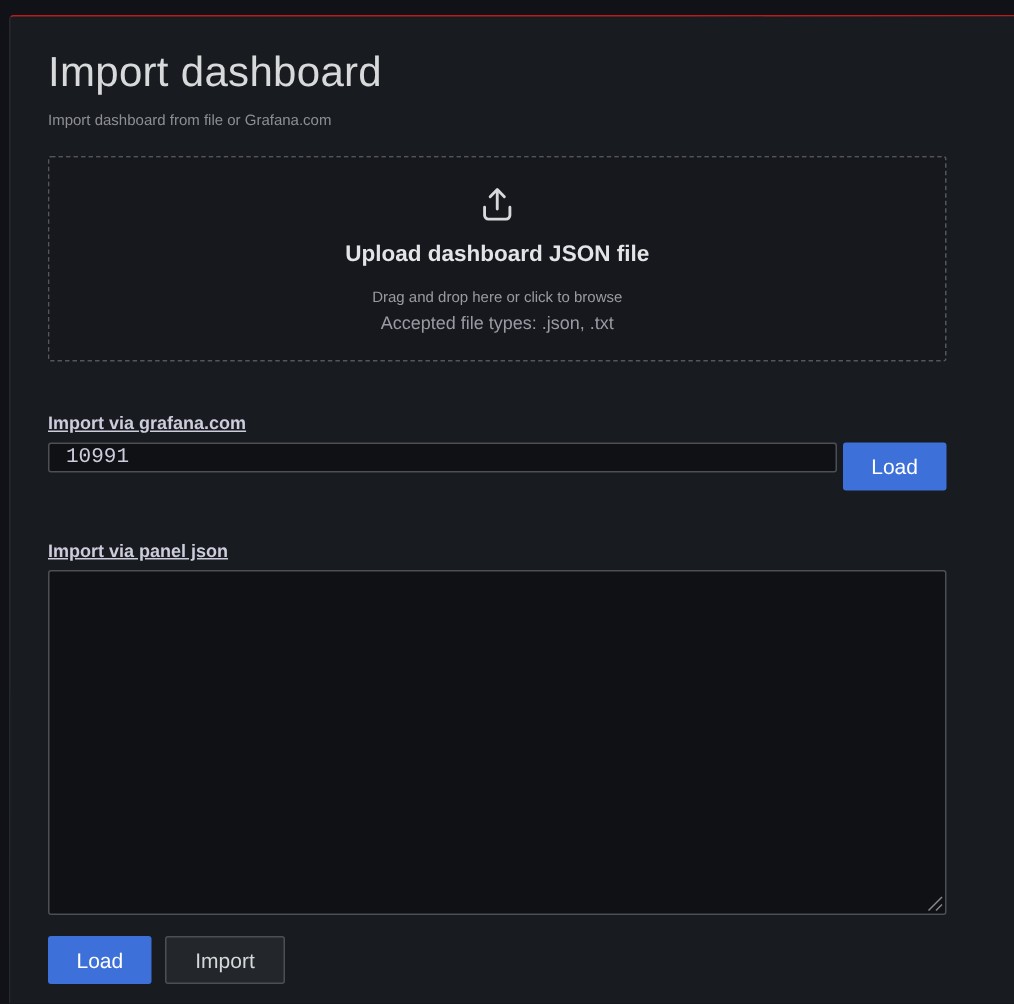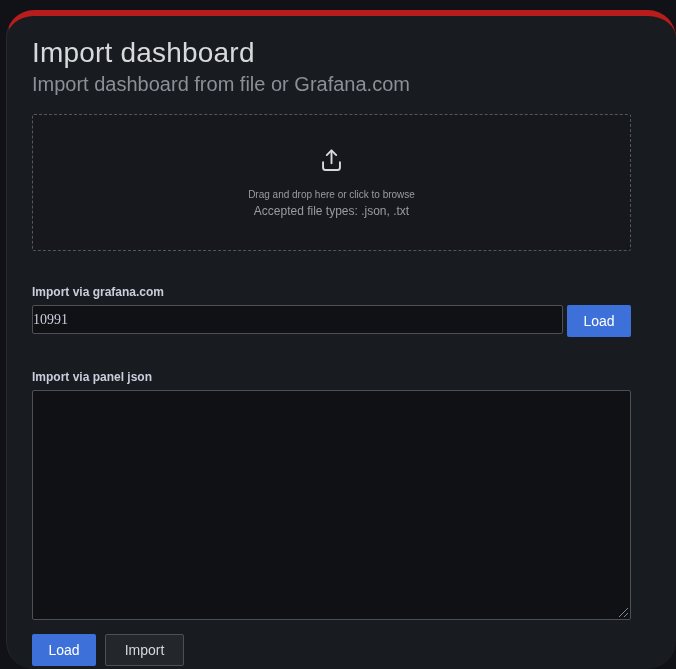--- a/index.html
+++ b/index.html
@@ -6,35 +6,34 @@
   html, body {
     width: 676px; height: 669px;
     background: #111217;
     font-family: "Liberation Sans", "DejaVu Sans", sans-serif;
     overflow: hidden;
   }
   .panel {
     position: absolute;
     left: 6px; top: 10px; right: 0; bottom: 0;
     background: #181b1f;
-    border-top: 6px solid #b91c1c;
+    border-top: 1px solid #b91c1c;
     border-left: 1px solid #26282d;
     border-top-left-radius: 3px;
     padding: 21px 45px 0 25px;
-    border-radius: 28px;
   }
   .page-title {
     font-size: 28px;
     font-weight: 400;
     color: #d8d9da;
     letter-spacing: 0.2px;
   }
   .page-subtitle {
-    margin-top: 4px;
-    font-size: 20px;
+    margin-top: 11px;
+    font-size: 10px;
     color: #8e8e98;
   }
   .dropzone {
     margin-top: 18px;
     height: 137px;
     border: 1px dashed #53565b;
     background: #16181d;
     border-radius: 2px;
     display: flex;
     flex-direction: column;
@@ -57,44 +56,45 @@
   .dropzone-accepted {
     margin-top: 4px;
     font-size: 12px;
     color: #9a9aa4;
   }
   .field-label {
     font-size: 12px;
     font-weight: 700;
     color: #ccccdc;
     margin-bottom: 6px;
+    text-decoration: underline;
   }
   .gcom-section { margin-top: 34px; }
   .gcom-row { display: flex; align-items: stretch; }
   .text-input {
     flex: 1;
-    height: 29px;
+    height: 20px;
     background: #0f1115;
     border: 1px solid #4c4f54;
     border-radius: 2px;
     color: #ccccdc;
     font-size: 14px;
-    font-family: Liberation Serif, serif;
-    padding: 0 0;
+    font-family: Liberation Mono, monospace;
+    padding: 0 11px;
     outline: none;
   }
   .btn {
     height: 32px;
     border: none;
     border-radius: 2px;
     font-size: 14px;
     font-weight: 500;
     font-family: "Liberation Sans", "DejaVu Sans", sans-serif;
     cursor: pointer;
-    padding: 0 13px;
+    padding: 0 19px;
   }
   .btn-primary {
     background: #3d71d9;
     color: #ffffff;
   }
   .btn-secondary {
     background: #23262b;
     color: #d6d7d9;
     border: 1px solid #4c4f54;
   }
@@ -139,20 +139,21 @@
   <div class="page-subtitle">Import dashboard from file or Grafana.com</div>
 
   <div class="dropzone">
     <span class="upload-icon">
       <svg width="27" height="27" viewBox="0 0 24 24" fill="none" stroke="#d8d9da" stroke-width="1.7" stroke-linecap="round" stroke-linejoin="round">
         <path d="M12 14.5V3.5"></path>
         <path d="M7.8 7.2L12 3l4.2 4.2"></path>
         <path d="M4.5 13.5v4.7a2.3 2.3 0 0 0 2.3 2.3h10.4a2.3 2.3 0 0 0 2.3-2.3v-4.7"></path>
       </svg>
     </span>
+    <div class="dropzone-heading">Upload dashboard JSON file</div>
     <div class="dropzone-hint">Drag and drop here or click to browse</div>
     <div class="dropzone-accepted">Accepted file types: .json, .txt</div>
   </div>
 
   <div class="gcom-section">
     <div class="field-label">Import via grafana.com</div>
     <div class="gcom-row">
       <input class="text-input" type="text" value="10991" style="">
       <button class="btn btn-primary">Load</button>
     </div>

